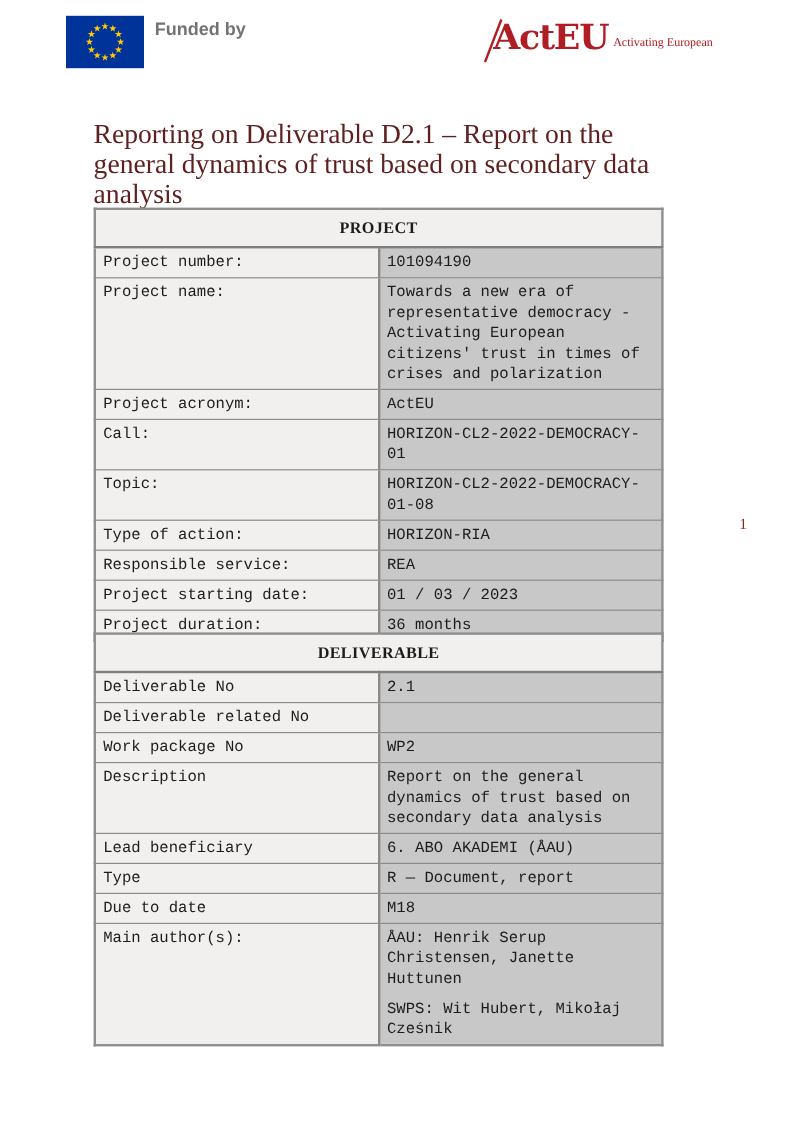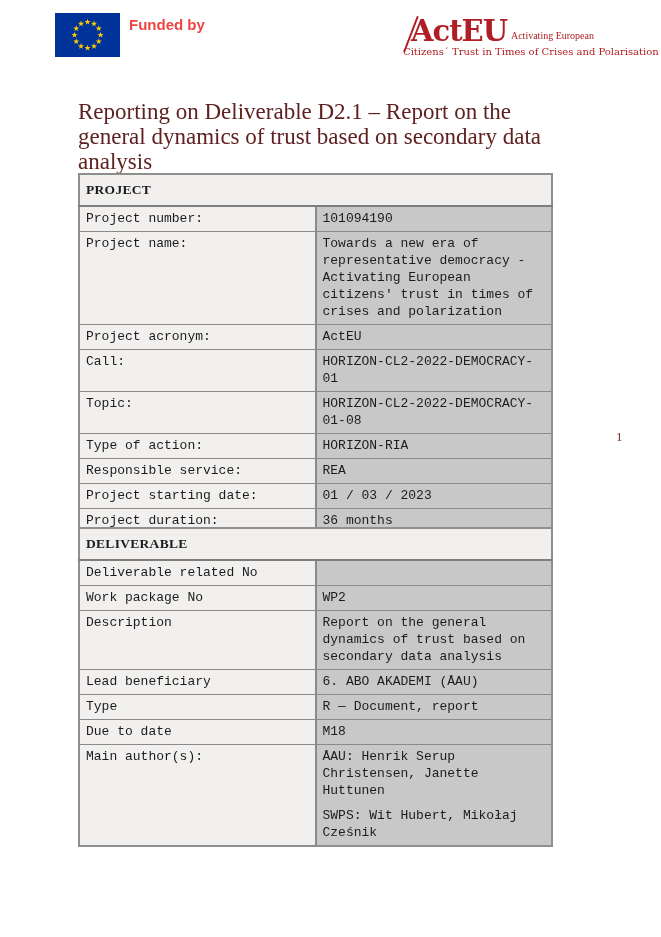--- a/index.html
+++ b/index.html
@@ -12,21 +12,21 @@
     overflow:hidden;
   }
 
   
   .eu-logo{position:absolute;left:55px;top:13px;display:flex;align-items:flex-start;}
   .eu-flag{display:block;}
   .eu-text{
     margin-left:9px;margin-top:2px;
     font-family:"Liberation Sans", sans-serif;
     font-weight:bold;font-size:15px;line-height:20px;
-    color:#ef4444;
+    color:#737373;
   }
 
   .acteu-logo{position:absolute;left:403px;top:16px;width:250px;}
   .acteu-row1{display:flex;align-items:flex-end;}
   .acteu-wordmark{
     font-family:"DejaVu Serif", serif;
     font-weight:bold;font-size:29px;line-height:30px;
     color:#ae1e24;letter-spacing:-1px;
     padding-left:8px;
   }
@@ -68,21 +68,21 @@
     font-family:"Liberation Serif", serif;
     font-size:13px;line-height:17px;color:#1c1c1c;
     border:2px solid #8f8f8f;
   }
   .doc-table.project{top:173px;}
   .doc-table.deliverable{top:527px;}
   .doc-table th{
     background:#f1f0ef;
     border:1px solid #8a8a8a;border-bottom:2px solid #7e7e7e;
     font-weight:bold;font-size:13.5px;letter-spacing:0.3px;
-    text-align:left;padding:6px 6px 7px;
+    text-align:center;padding:6px 6px 7px;
   }
   .doc-table td{
     border:1px solid #8a8a8a;
     padding:3px 6px 4px;
     vertical-align:top;
     font-family:Liberation Mono, monospace;
   }
   .doc-table td.lbl{
     width:231px;background:#f1f0ef;
     border-right:2px solid #8a8a8a;
@@ -121,21 +121,20 @@
       <div>Funded by</div>
     </div>
   </div>
 
   <div class="acteu-logo">
     <div class="acteu-slash"></div>
     <div class="acteu-row1">
       <span class="acteu-wordmark">ActEU</span>
       <span class="acteu-tag1">Activating European</span>
     </div>
-    <div class="acteu-tag2">Citizens´ Trust in Times of Crises and Polarisation</div>
   </div>
 
   <div class="doc-title">Reporting on Deliverable D2.1 – Report on the general dynamics of trust based on secondary data analysis</div>
 
   <div class="page-number">1</div>
 
   <table class="doc-table project">
     <thead>
       <tr>
         <th colspan="2">PROJECT</th>
@@ -200,20 +199,26 @@
   </table>
 
   <table class="doc-table deliverable">
     <thead>
       <tr>
         <th colspan="2">DELIVERABLE</th>
       </tr>
     </thead>
     <tbody>
         <tr>
+          <td class="lbl">Deliverable No</td>
+          <td class="val">
+            <p>2.1</p>
+          </td>
+        </tr>
+        <tr>
           <td class="lbl">Deliverable related No</td>
           <td class="val">
             <p>&nbsp;</p>
           </td>
         </tr>
         <tr>
           <td class="lbl">Work package No</td>
           <td class="val">
             <p>WP2</p>
           </td>

